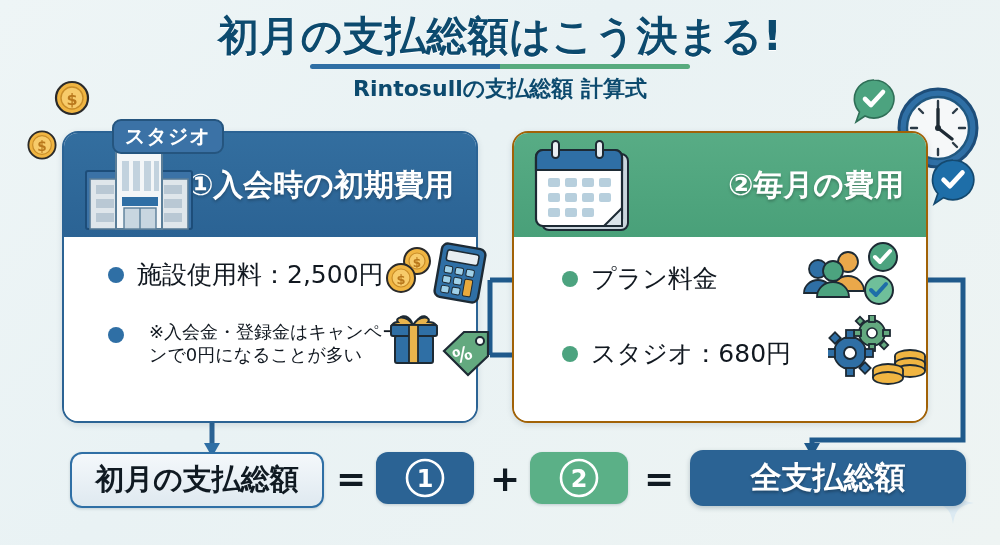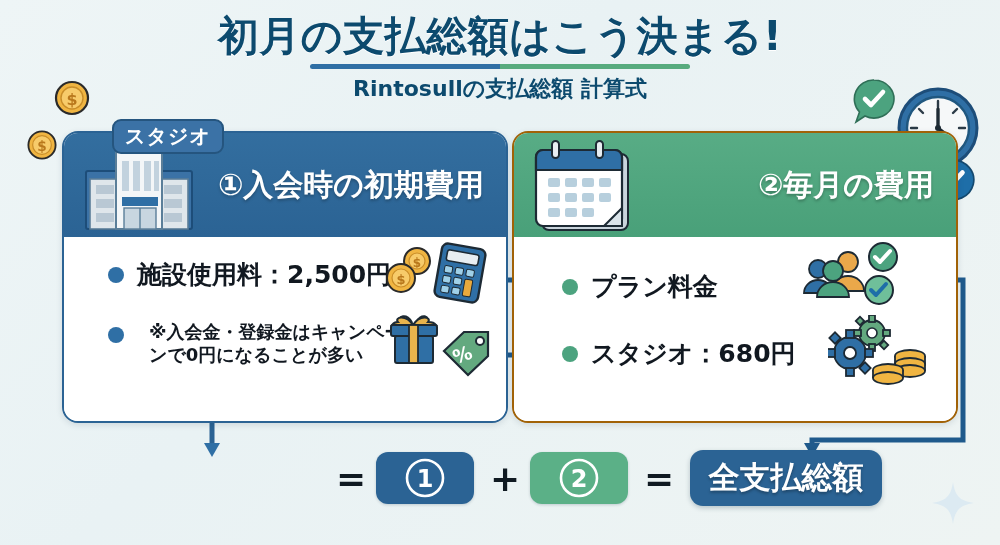--- a/index.html
+++ b/index.html
@@ -16,55 +16,55 @@
   .title{
     font-size:41px;font-weight:bold;color:#0c4a6e;letter-spacing:0.5px;
     line-height:1.08;text-shadow:0 1px 0 #ffffff;
   }
   .title-rule{margin:6px auto 0;width:380px;height:5px;border-radius:3px;
     background:linear-gradient(90deg,#2f6fa5 0%,#2f6fa5 50%,#57ab7e 50%,#57ab7e 100%);}
   .subtitle{margin-top:5px;font-size:22px;font-weight:bold;color:#0c4a6e;}
 
   
   .card{position:absolute;border-radius:16px;background:#ffffff;
-        box-shadow:0 2px 6px rgba(20,50,70,.13);padding-left:30px;}
+        box-shadow:0 2px 6px rgba(20,50,70,.13);}
   .card.blue{left:62px;top:131px;width:412px;height:288px;border:2px solid #2b6394;}
   .card.green{left:512px;top:131px;width:412px;height:288px;border:2px solid #a16207;}
   .card-head{position:absolute;left:0;top:0;width:100%;height:104px;
     border-radius:14px 14px 0 0;display:flex;align-items:center;justify-content:flex-end;}
   .card.blue .card-head{background:linear-gradient(180deg,#336e9f 0%,#2b6394 100%);}
   .card.green .card-head{background:linear-gradient(180deg,#58ac85 0%,#49a079 100%);}
   .card-head-title{color:#ffffff;font-size:30px;font-weight:bold;
     padding-right:22px;text-shadow:0 2px 3px rgba(0,0,0,.25);white-space:nowrap;}
   .card-body{position:absolute;left:0;top:104px;width:100%;height:184px;
     border-radius:0 0 14px 14px;background:#ffffff;}
 
   .bullet-row{position:absolute;display:flex;align-items:flex-start;}
   .dot{width:16px;height:16px;border-radius:50%;flex:none;margin-top:6px;}
   .dot.blue{background:#2f6fa5;}
   .dot.green{background:#4ca37f;}
-  .b-text{margin-left:13px;color:#111820;font-weight:bold;}
+  .b-text{margin-left:13px;color:#111820;font-weight:normal;}
   .big{font-size:25px;line-height:1.15;white-space:nowrap;}
   .small{font-size:18px;line-height:1.25;width:258px;}
 
   
   .eqbox{position:absolute;display:flex;align-items:center;justify-content:center;
          border-radius:12px;font-weight:bold;}
   .eq-first{left:70px;top:452px;width:250px;height:52px;
     background:linear-gradient(180deg,#f4f8fb 0%,#dfe9f0 100%);
     border:2px solid #2f6fa5;color:#101a22;font-size:29px;
     box-shadow:0 1px 3px rgba(20,50,70,.18);}
   .eq-sign{position:absolute;color:#101a22;font-size:36px;font-weight:bold;
            display:flex;align-items:center;justify-content:center;}
   .badge{position:absolute;width:98px;height:52px;border-radius:12px;
     display:flex;align-items:center;justify-content:center;
     color:#ffffff;font-size:31px;box-shadow:0 1px 3px rgba(20,50,70,.2);}
   .badge.b1{left:376px;top:452px;background:#2b6394;}
   .badge.b2{left:530px;top:452px;background:#5bb087;}
-  .eq-last{left:690px;top:450px;width:192px;height:56px;background:#2b6394;
+  .eq-last{left:690px;top:450px;width:276px;height:56px;background:#2b6394;
     border-radius:13px;color:#ffffff;font-size:31px;
     box-shadow:0 2px 5px rgba(20,50,70,.25);text-shadow:0 2px 3px rgba(0,0,0,.3);}
 
   
   .conn{position:absolute;pointer-events:none;}
 
   
   .studio-sign{position:absolute;left:112px;top:119px;background:#3b72a6;
     border:2px solid #25557f;border-radius:9px;color:#fff;font-size:20px;
     font-weight:bold;padding:2px 11px;letter-spacing:1px;}
@@ -217,21 +217,21 @@
     <line x1="60" y1="75" x2="60" y2="96" stroke="#5a7e99" stroke-width="1.4"></line>
   </svg>
   <div class="studio-sign">スタジオ</div>
 
   <div class="card green">
     <div class="card-head">
       <span class="card-head-title">②毎月の費用</span>
     </div>
     <div class="card-body">
 
-      <div class="bullet-row" style="left:48px;top:36px;">
+      <div class="bullet-row" style="left:48px;top:28px;">
         <span class="dot green"></span>
         <span class="b-text big">プラン料金</span>
       </div>
 
       <div class="bullet-row" style="left:48px;top:103px;">
         <span class="dot green"></span>
         <span class="b-text big">スタジオ：680円</span>
       </div>
 
       <svg class="icon-abs" style="left:288px;top:10px;" width="72" height="56" viewBox="0 0 72 56">
@@ -311,20 +311,23 @@
         <rect x="33" y="53" width="12" height="9" rx="2"></rect>
         <rect x="50" y="53" width="12" height="9" rx="2"></rect>
         <rect x="67" y="53" width="12" height="9" rx="2"></rect>
       <rect x="16" y="68" width="12" height="9" rx="2"></rect>
         <rect x="33" y="68" width="12" height="9" rx="2"></rect>
         <rect x="50" y="68" width="12" height="9" rx="2"></rect>
     </g>
     <path d="M72 86 L90 68 L90 86z" fill="#dbe4ea" stroke="#1d2a34" stroke-width="2"></path>
   </svg>
 
+  <div class="eqbox eq-first">
+    <span>初月の支払総額</span>
+  </div>
   <div class="eq-sign" style="left:332px;top:452px;width:38px;height:52px;">=</div>
   <div class="badge b1">
     <svg width="46" height="46" viewBox="0 0 46 46">
       <circle cx="23" cy="23" r="18" fill="none" stroke="#ffffff" stroke-width="2.6"></circle>
       <text x="23" y="32" font-size="24" font-weight="bold" fill="#ffffff" text-anchor="middle" font-family="'DejaVu Sans',sans-serif">1</text>
     </svg>
   </div>
   <div class="eq-sign" style="left:486px;top:452px;width:38px;height:52px;">+</div>
   <div class="badge b2">
     <svg width="46" height="46" viewBox="0 0 46 46">

